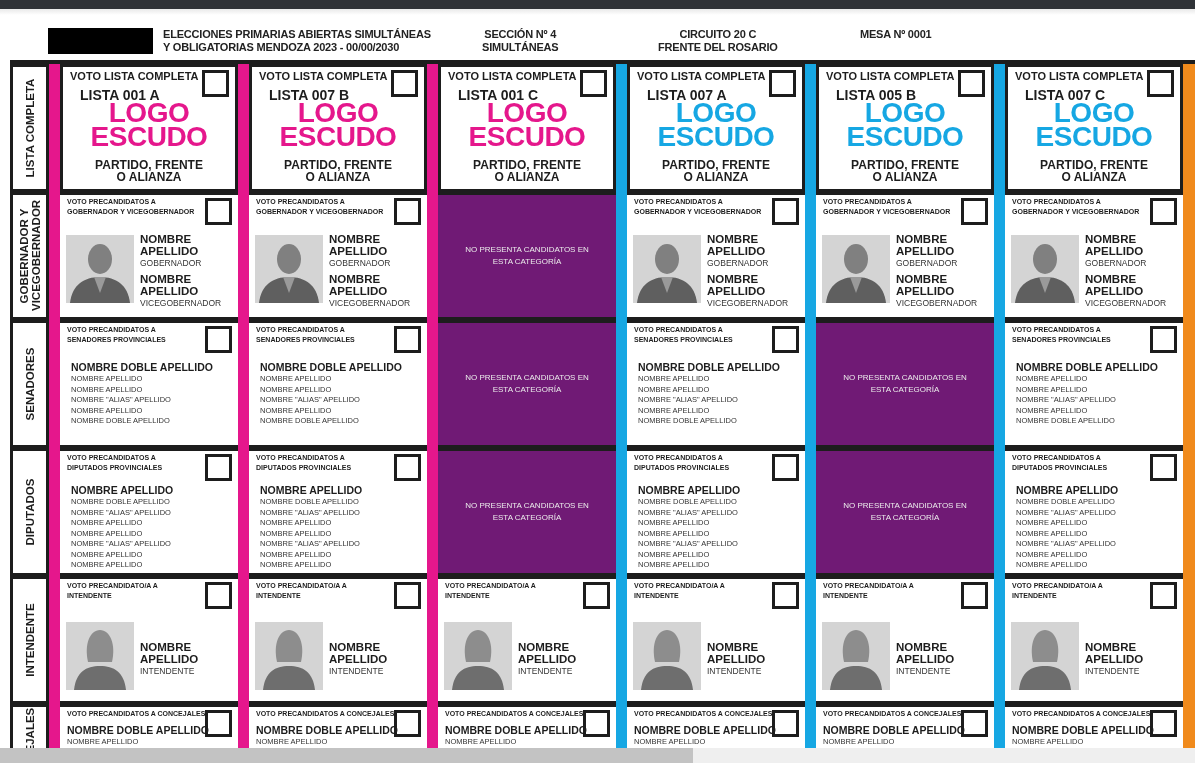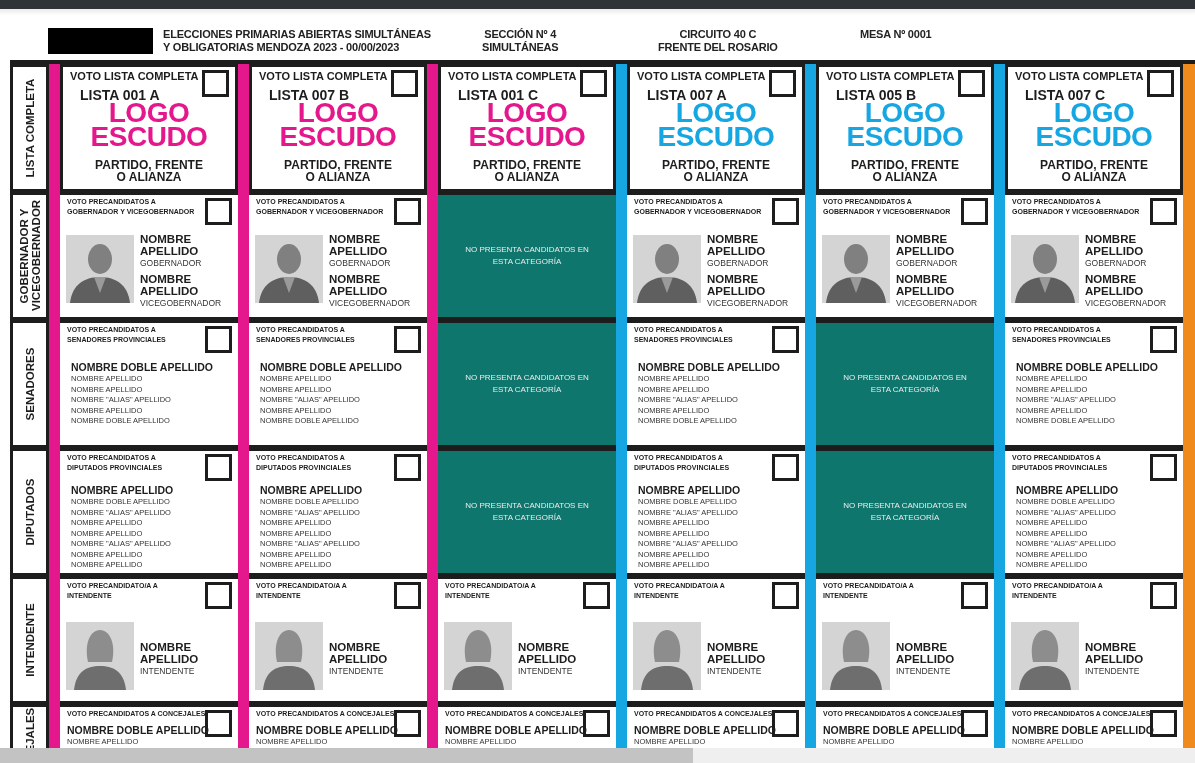--- a/index.html
+++ b/index.html
@@ -17,21 +17,21 @@
 
   
   .side { position: absolute; left: 10px; width: 39px; border: 3px solid #1d1d1d; background: #fff; }
   .side span { position: absolute; left: 50%; top: 50%; transform: translate(-50%, -50%) rotate(-90deg); font-weight: bold; font-size: 11.5px; white-space: nowrap; text-align: center; line-height: 12px; color: #1d1d1d; }
   .frame-top { position: absolute; left: 10px; top: 45px; width: 1185px; height: 4px; background: #1d1d1d; }
 
   .stripe { position: absolute; top: 49px; width: 11px; height: 699px; }
   .col { position: absolute; top: 49px; width: 178px; }
   .cell { position: absolute; left: 0; width: 178px; background: #fff; border: 3px solid #1d1d1d; border-left: none; border-right: none; }
   .cell.lc { border: 3px solid #1d1d1d; }
-  .cell.gray { background: #0f766e; }
+  .cell.gray { background: #701a75; }
   .cell .na { position: absolute; left: 0; right: 0; top: 50%; transform: translateY(-50%); text-align: center; color: #ececec; font-size: 8px; line-height: 12px; padding: 0 20px; }
   .chk { position: absolute; right: 6px; top: 3px; width: 27px; height: 27px; border: 3px solid #1d1d1d; background: #fff; }
   .vlc { position: absolute; left: 7px; top: 3px; font-weight: bold; font-size: 11px; color: #1d1d1d; }
   .lista { position: absolute; left: 17px; top: 20px; font-weight: bold; font-size: 14px; color: #1d1d1d; }
   .logo { position: absolute; left: 0; right: 0; top: 34px; text-align: center; font-weight: bold; font-size: 28px; line-height: 24px; letter-spacing: -0.5px; }
   .partido { position: absolute; left: 0; right: 0; top: 92px; text-align: center; font-weight: bold; font-size: 12px; line-height: 12px; color: #1d1d1d; }
   .cat { position: absolute; left: 7px; top: 2px; font-weight: bold; font-size: 7px; line-height: 10px; color: #1d1d1d; width: 150px; }
   .photo { position: absolute; width: 68px; height: 68px; background: #d6d6d6; overflow: hidden; }
   .nm { position: absolute; font-weight: bold; font-size: 11.5px; line-height: 12px; color: #1d1d1d; }
   .role { position: absolute; font-size: 8.5px; color: #333; }
@@ -45,28 +45,28 @@
 </head>
 <body>
 
 <div class="topbar"></div>
 <div class="topshade"></div>
 
 <div class="doc">
   <div class="redact"></div>
   <div class="hdr h-title">
     <div>ELECCIONES PRIMARIAS ABIERTAS SIMULTÁNEAS</div>
-    <div>Y OBLIGATORIAS MENDOZA 2023 - 00/00/2023</div>
+    <div>Y OBLIGATORIAS MENDOZA 2023 - 00/00/2030</div>
   </div>
   <div class="hdr h-sec">
     <div>SECCIÓN Nº 4</div>
     <div>SIMULTÁNEAS</div>
   </div>
   <div class="hdr h-circ">
-    <div>CIRCUITO 40 C</div>
+    <div>CIRCUITO 20 C</div>
     <div>FRENTE DEL ROSARIO</div>
   </div>
   <div class="hdr h-mesa">
     <div>MESA Nº 0001</div>
   </div>
 
   <div class="frame-top"></div>
 
   <div class="side" style="top:49px;height:128px">
       <span>LISTA COMPLETA</span>

